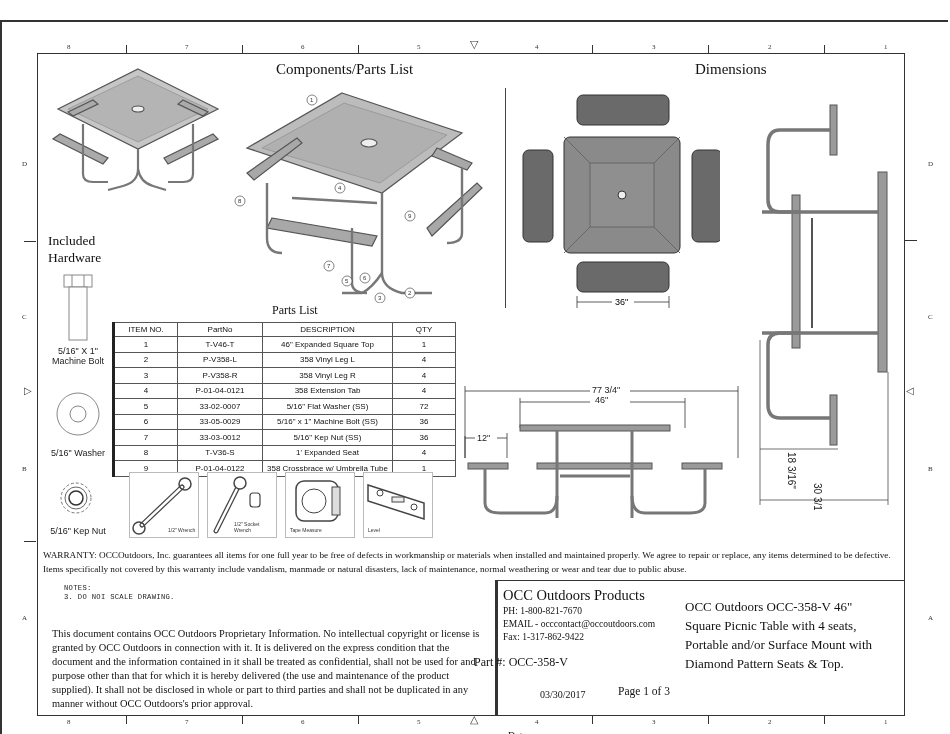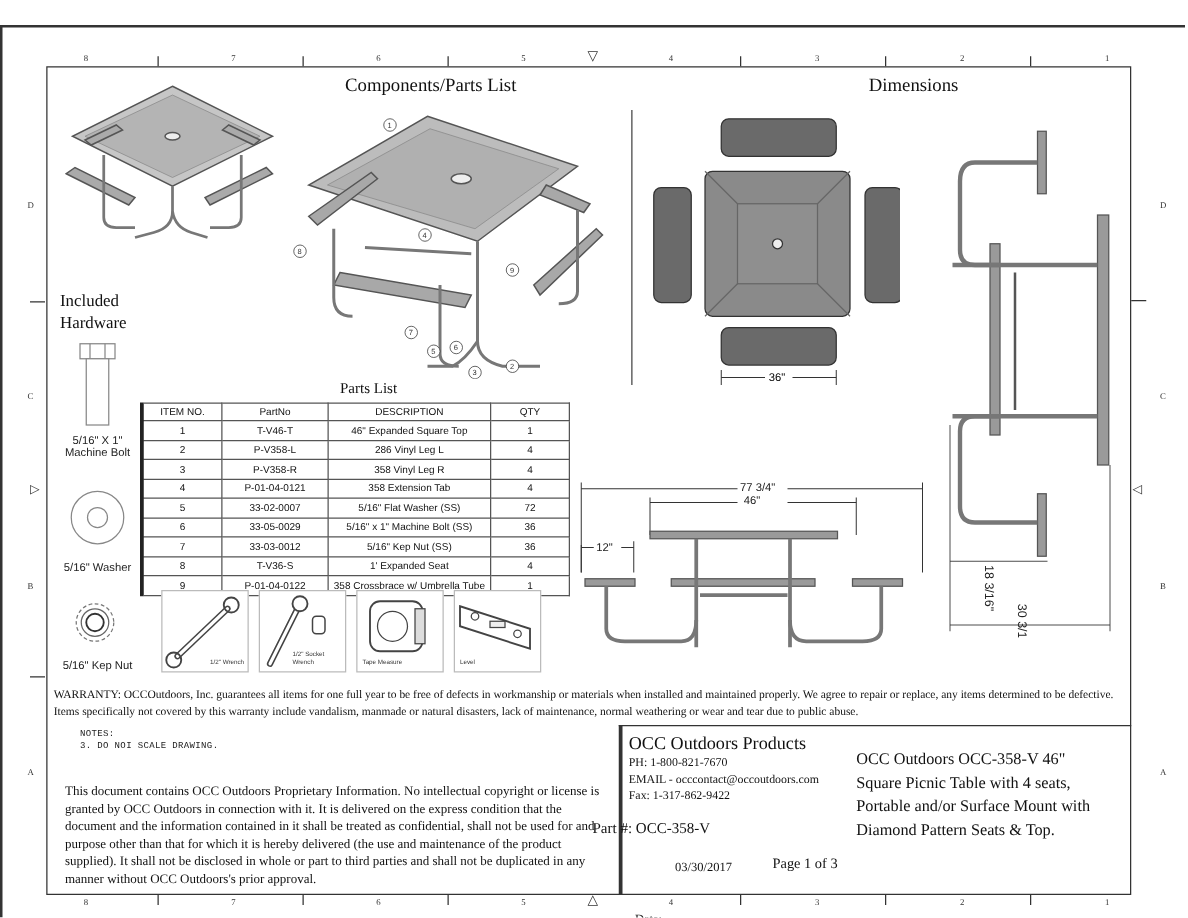--- a/index.html
+++ b/index.html
@@ -270,21 +270,21 @@
   <tbody>
     <tr>
         <td>1</td>
         <td>T-V46-T</td>
         <td>46" Expanded Square Top</td>
         <td>1</td>
       </tr>
     <tr>
         <td>2</td>
         <td>P-V358-L</td>
-        <td>286 Vinyl Leg L</td>
+        <td>358 Vinyl Leg L</td>
         <td>4</td>
       </tr>
     <tr>
         <td>3</td>
         <td>P-V358-R</td>
         <td>358 Vinyl Leg R</td>
         <td>4</td>
       </tr>
     <tr>
         <td>4</td>

